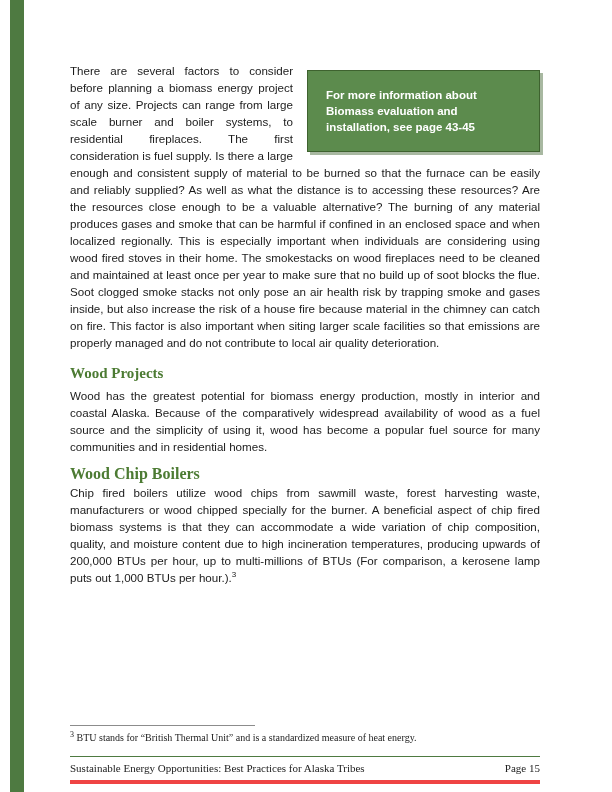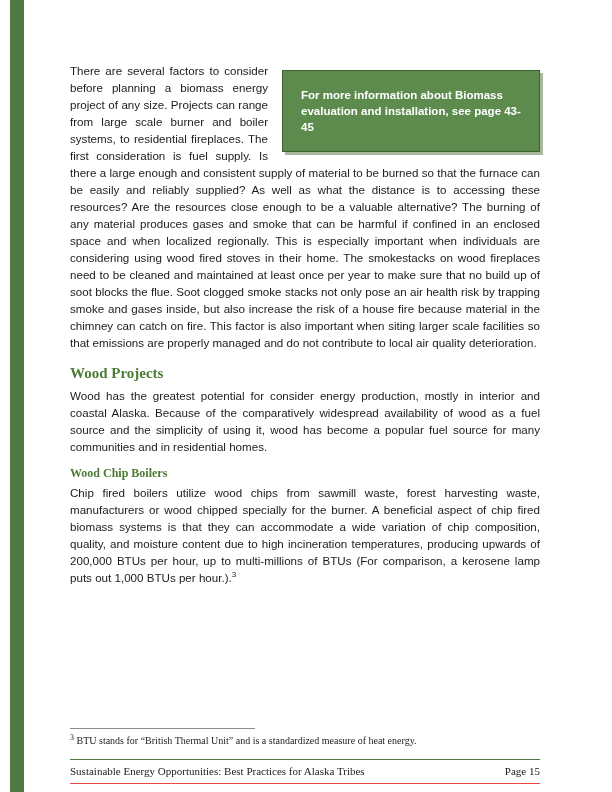--- a/index.html
+++ b/index.html
@@ -27,21 +27,21 @@
     width: 470px;
   }
   p.body {
     font-size: 11.6px;
     line-height: 17px;
     text-align: justify;
     color: #1b1b1b;
   }
   .callout-float {
     float: right;
-    width: 258px;
+    width: 233px;
     margin: 8px 0 8px 14px;
   }
   .callout {
     display: block;
     background: #5c8b4d;
     border: 1px solid #3e622f;
     box-shadow: 3px 3px 0 rgba(62, 98, 47, 0.45);
     padding: 16px 18px;
   }
   .callout-text {
@@ -58,21 +58,21 @@
     font-weight: bold;
     color: #4c7b33;
     font-size: 15px;
     line-height: 18px;
     margin: 13px 0 5px 0;
   }
   h2.subsection {
     font-family: "Liberation Serif", serif;
     font-weight: bold;
     color: #4c7b33;
-    font-size: 12px;
+    font-size: 16px;
     line-height: 15px;
     margin: 11px 0 3px 0;
   }
   sup { font-size: 8px; vertical-align: super; line-height: 0; }
   .bottom {
     position: absolute;
     left: 70px;
     bottom: 8px;
     width: 470px;
   }
@@ -83,21 +83,21 @@
   }
   .footnote {
     font-family: "Liberation Serif", serif;
     font-size: 10px;
     line-height: 13px;
     color: #222222;
     margin-bottom: 12px;
   }
   .footer {
     border-top: 1.5px solid #4e7a41;
-    border-bottom: 1px solid #ef4444;
+    border-bottom: 4px solid #ef4444;
     padding: 5px 0 6px 0;
     display: flex;
     justify-content: space-between;
     align-items: baseline;
     font-family: "Liberation Serif", serif;
     font-size: 11px;
     color: #222222;
   }
 </style>
 </head>
@@ -113,21 +113,21 @@
       <span class="callout-float">
         <span class="callout">
           <span class="callout-text">For more information about Biomass evaluation and installation, see page 43-45</span>
         </span>
       </span>
       <span>There are several factors to consider before planning a biomass energy project of any size. Projects can range from large scale burner and boiler systems, to residential fireplaces. The first consideration is fuel supply. Is there a large enough and consistent supply of material to be burned so that the furnace can be easily and reliably supplied? As well as what the distance is to accessing these resources?  Are the resources close enough to be a valuable alternative?  The burning of any material produces gases and smoke that can be harmful if confined in an enclosed space and when localized regionally. This is especially important when individuals are considering using wood fired stoves in their home. The smokestacks on wood fireplaces need to be cleaned and maintained at least once per year to make sure that no build up of soot blocks the flue. Soot clogged smoke stacks not only pose an air health risk by trapping smoke and gases inside, but also increase the risk of a house fire because material in the chimney can catch on fire. This factor is also important when siting larger scale facilities so that emissions are properly managed and do not contribute to local air quality deterioration.</span>
     </p>
 
     <h1 class="section">Wood Projects</h1>
 
-    <p class="body">Wood has the greatest potential for consider energy production, mostly in interior and coastal Alaska. Because of the comparatively widespread availability of wood as a fuel source and the simplicity of using it, wood has become a popular fuel source for many communities and in residential homes.</p>
+    <p class="body">Wood has the greatest potential for biomass energy production, mostly in interior and coastal Alaska. Because of the comparatively widespread availability of wood as a fuel source and the simplicity of using it, wood has become a popular fuel source for many communities and in residential homes.</p>
 
     <h2 class="subsection">Wood Chip Boilers</h2>
 
     <p class="body">
       <span>Chip fired boilers utilize wood chips from sawmill waste, forest harvesting waste, manufacturers or wood chipped specially for the burner. A beneficial aspect of chip fired biomass systems is that they can accommodate a wide variation of chip composition, quality, and moisture content due to high incineration temperatures, producing upwards of 200,000 BTUs per hour, up to multi-millions of BTUs (For comparison, a kerosene lamp puts out 1,000 BTUs per hour.).</span><sup>3</sup>
     </p>
 
   </div>
 
   <div class="bottom">

